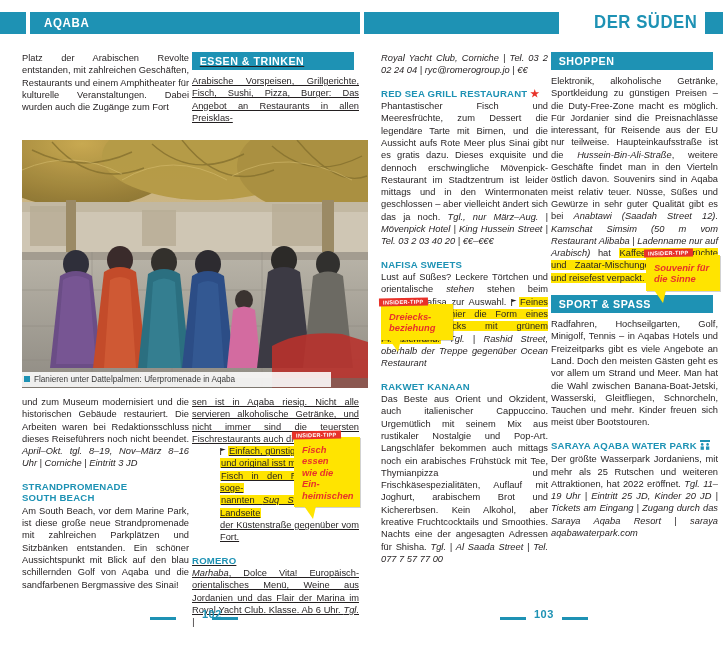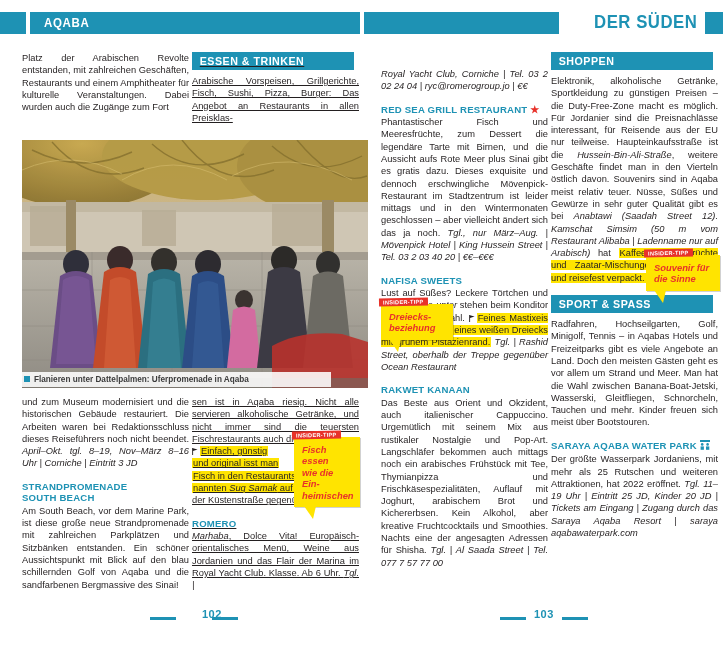--- a/index.html
+++ b/index.html
@@ -30,32 +30,32 @@
   .hdr-title-right{
     position:absolute;right:26px;top:-4px;
     color:#1e92b4;font-weight:bold;font-size:19px;
     letter-spacing:.6px;line-height:28px;
     transform:scaleX(.88);transform-origin:right center;
   }
   
   .col{position:absolute;top:52px;width:167px;}
   .c1{left:22px;}
   .c2{left:192px;text-decoration:underline;}
-  .c3{left:381px;margin-top:16px;}
+  .c3{left:381px;}
   .c4{left:551px;}
 
   p.body{
     margin:0 0 0 0;
     font-size:9.3px;line-height:12.3px;
     text-align:justify;
     text-justify:inter-word;
     hyphens:manual;
     color:#231f20;
   }
-  p.body + p.body{margin-top:0;}
+  p.body + p.body{margin-top:0;margin-left:28px;}
   .sp{height:11px;}
   .it{font-style:italic;}
   
   .sect-bar{
     background:#1e92b4;color:#fff;
     font-weight:bold;font-size:11px;letter-spacing:.5px;
     padding:3px 0 3px 8px;
     margin-bottom:5px;
     transform:scaleX(.97);transform-origin:left center;
   }
@@ -73,21 +73,21 @@
     display:inline-block;width:6px;height:7px;
     position:relative;top:1px;margin-right:2px;
   }
   
   .photo{
     position:absolute;left:22px;top:140px;width:346px;height:248px;
     overflow:hidden;
   }
   .photo svg{display:block;}
   .caption-bar{
-    position:absolute;left:22px;top:372px;width:346px;height:14px;font-weight:bold;
+    position:absolute;left:22px;top:372px;width:346px;height:14px;
   }
   .caption-bg{
     position:absolute;left:0;top:0;width:309px;height:15px;
     background:rgba(255,255,255,.88);
   }
   .caption-sq{
     position:absolute;left:2px;top:4px;width:6px;height:6px;background:#1e92b4;
   }
   .caption-txt{
     position:absolute;left:12px;top:2px;
@@ -297,21 +297,21 @@
 <div class="col c3">
   <p class="body it">Royal Yacht Club, Corniche | Tel. 03 2 02 24 04 | ryc@romerogroup.jo | €€</p>
   <div class="sp"></div>
   <div class="poi">
     <span>RED SEA GRILL RESTAURANT</span>
     <span class="star">★</span>
   </div>
   <p class="body"><span>Phantastischer Fisch und Meeresfrüchte, zum Dessert die legendäre Tarte mit Birnen, und die Aussicht aufs Rote Meer plus Sinai gibt es gratis dazu. Dieses exquisite und dennoch erschwingliche Mövenpick-Restaurant im Stadtzentrum ist leider mittags und in den Wintermonaten geschlossen – aber vielleicht ändert sich das ja noch. </span><span class="it">Tgl., nur März–Aug. | Mövenpick Hotel | King Hussein Street | Tel. 03 2 03 40 20 | €€–€€€</span></p>
   <div class="sp"></div>
   <div class="poi">NAFISA SWEETS</div>
-  <p class="body"><span>Lust auf Süßes? Leckere Törtchen und orientalische </span><span class="it">unter</span><span> stehen beim Konditor Nafisa zur Auswahl. </span><span class="flagicon"><svg width="6" height="7" viewBox="0 0 6 7">
+  <p class="body"><span>Lust auf Süßes? Leckere Törtchen und orientalische </span><span class="it">stehen</span><span> stehen beim Konditor Nafisa zur Auswahl. </span><span class="flagicon"><svg width="6" height="7" viewBox="0 0 6 7">
           <path d="M0.6 0 L0.6 7" stroke="#231f20" stroke-width="0.9"></path>
           <path d="M0.9 0.2 L5.6 1.4 L0.9 3" fill="#231f20"></path>
         </svg></span><span class="hl">Feines Mastixeis hat hier die Form eines weißen Dreiecks mit grünem Pistazienrand.</span><span class="it"> Tgl. | Rashid Street, oberhalb der Treppe gegenüber Ocean Restaurant</span></p>
   <div class="sp"></div>
   <div class="poi">RAKWET KANAAN</div>
   <p class="body"><span>Das Beste aus Orient und Okzident, auch italienischer Cappuccino. Urgemütlich mit seinem Mix aus rustikaler Nostalgie und Pop-Art. Langschläfer bekommen auch mittags noch ein arabisches Frühstück mit Tee, Thymianpizza und Frischkäsespezialitäten, Auflauf mit Joghurt, arabischem Brot und Kichererbsen. Kein Alkohol, aber kreative Fruchtcocktails und Smoothies. Nachts eine der angesagten Adressen für Shisha. </span><span class="it">Tgl. | Al Saada Street | Tel. 077 7 57 77 00</span></p>
 </div>
 
 <div class="tip" style="left:381px;top:304px;width:72px;">
   <div class="tip-box">

